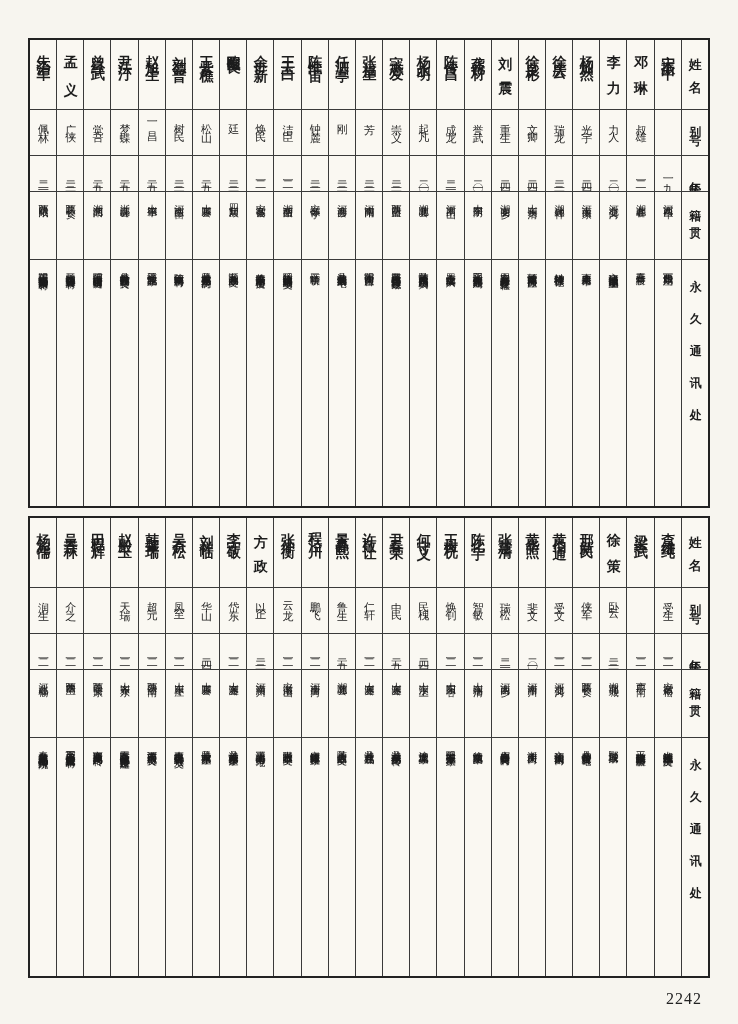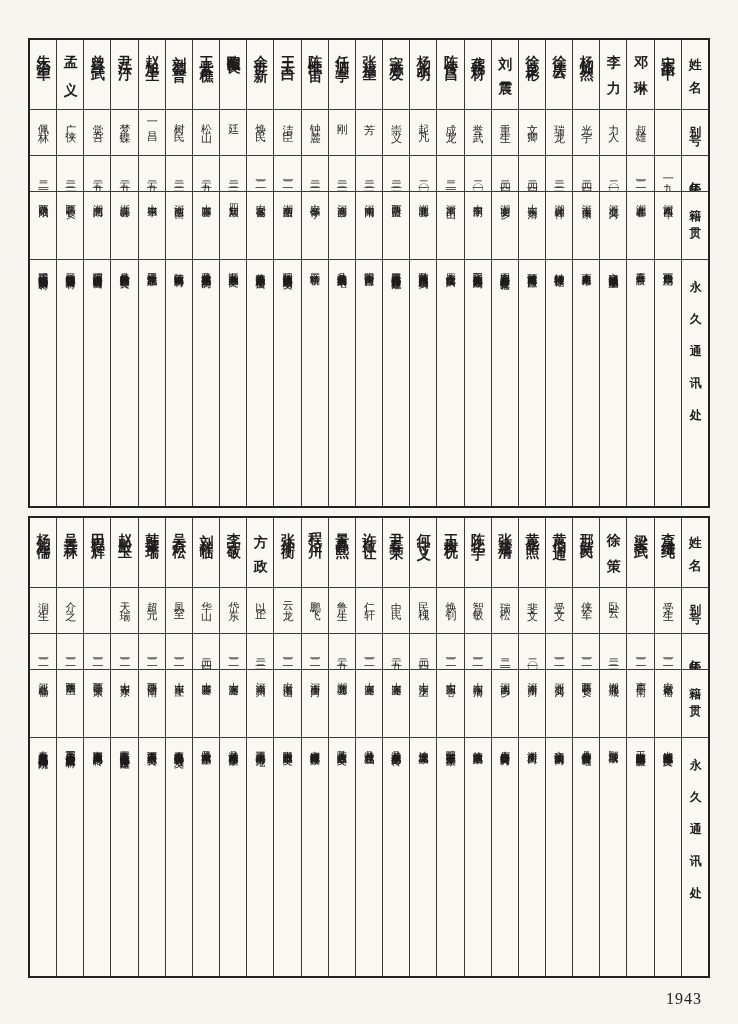--- a/index.html
+++ b/index.html
@@ -909,14 +909,14 @@
           <span class="v">年龄</span>
         </div>
         <div class="cell native rule">
           <span class="v">籍贯</span>
         </div>
         <div class="cell addr">
           <span class="v">永久通讯处</span>
         </div>
       </div>
     </div>
-  <div class="page-number">1943</div>
+  <div class="page-number">2242</div>
 </div>
 
 </body></html>

